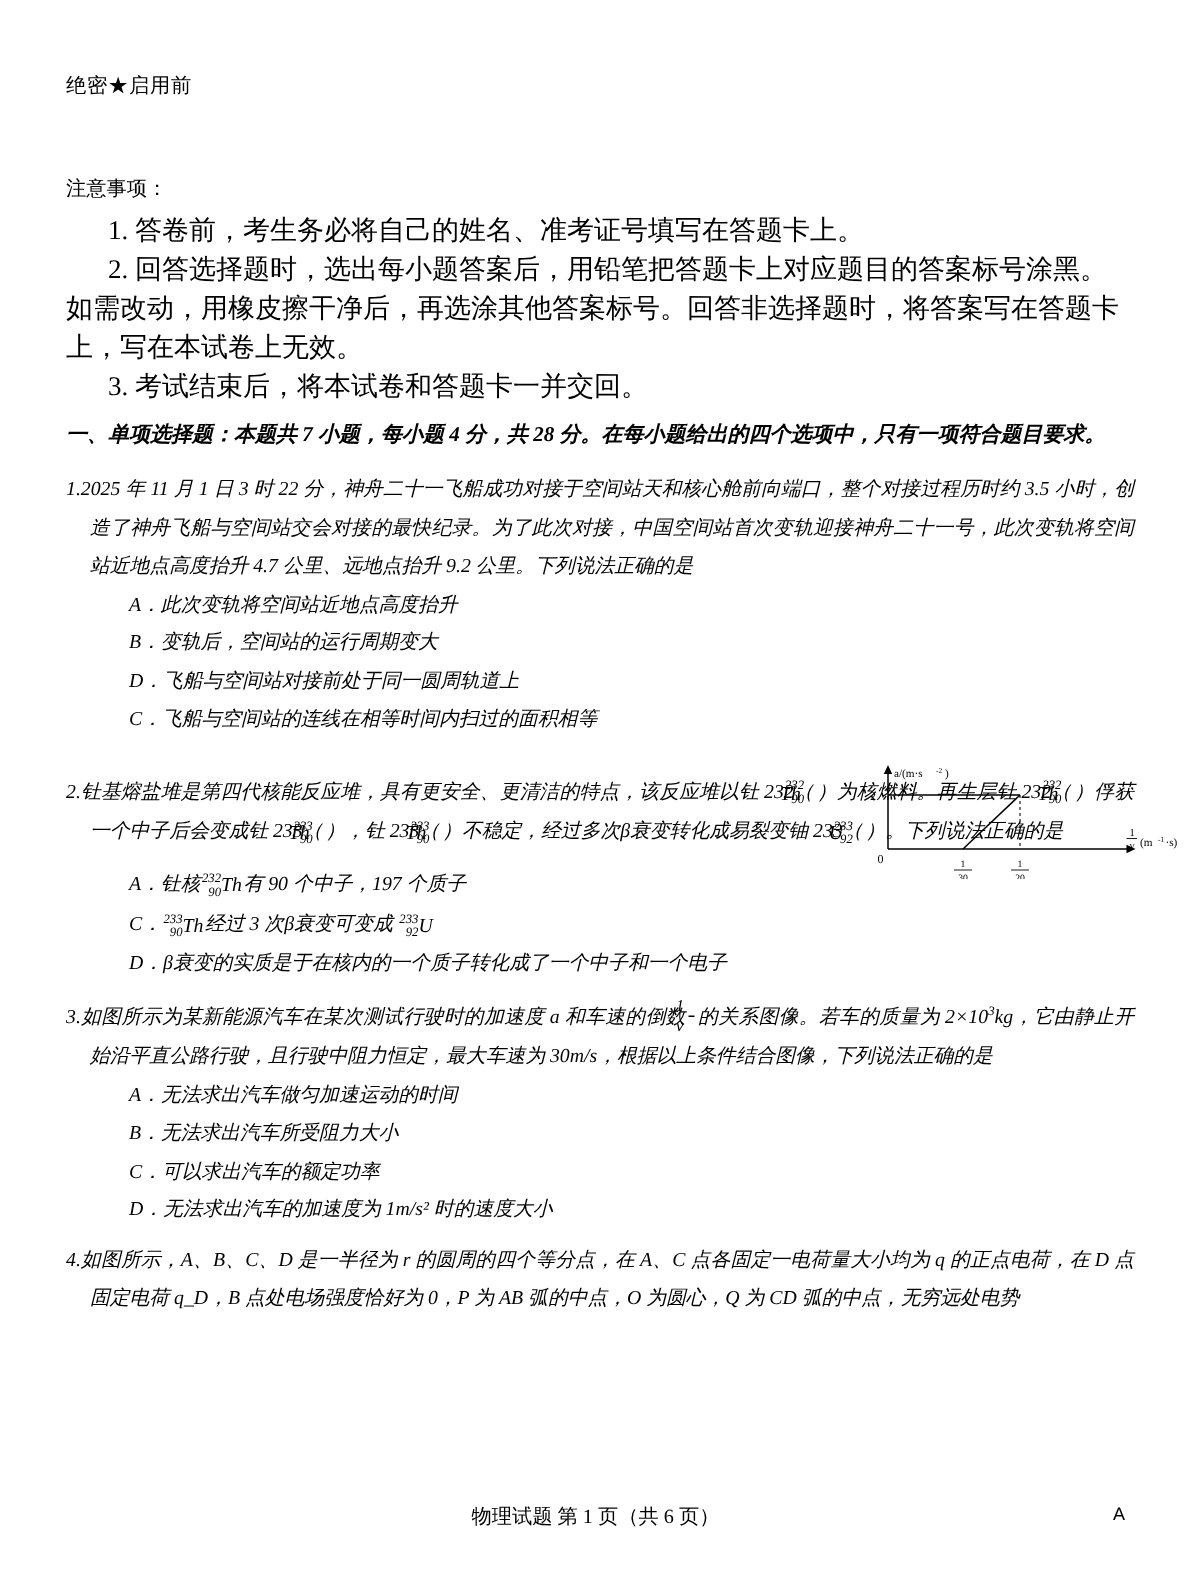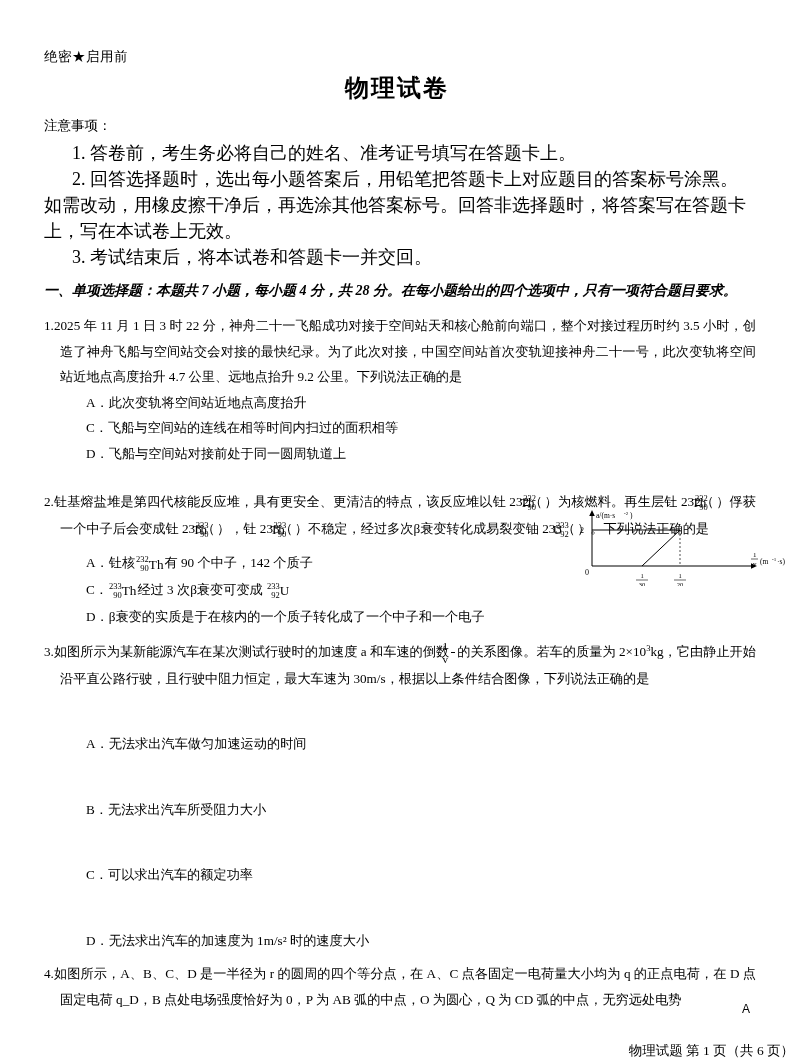--- a/index.html
+++ b/index.html
@@ -67,20 +67,21 @@
     line-height: 20px;
     font-style: italic;
   }
   .body-area {
     position: absolute;
     left: 44px;
     top: 313px;
     width: 712px;
     font-size: 13.2px;
     line-height: 25.5px;
+    font-style: italic;
   }
   .q {
     margin-bottom: 4px;
     position: relative;
   }
   .q-text {
     text-align: justify;
   }
   .q .opt {
     padding-left: 42px;
@@ -126,68 +127,68 @@
   .figure {
     position: absolute;
     right: 0px;
     top: 508px;
     width: 232px;
     height: 78px;
   }
   .footer {
     position: absolute;
     left: 0;
-    top: 1042px;
-    width: 794px;
-    text-align: right;
+    top: 1002px;
+    width: 794px;
+    text-align: center;
     font-size: 13.5px;
   }
   .footer-a {
     position: absolute;
     right: 44px;
     top: 1002px;
     font-size: 12px;
     font-family: "Liberation Sans", sans-serif;
   }
   .q3wrap { position: relative; }
-  .q3-opts { width: 430px; margin-top: 40px; }
+  .q3-opts { width: 430px; }
 </style>
 </head>
 <body>
 
 <div class="page">
 
   <div class="secret">绝密★启用前</div>
 
-  <div class="title">物理试卷</div>
 
   <div class="notice-head">注意事项：</div>
 
   <div class="notice-list">
     <div class="item">1. 答卷前，考生务必将自己的姓名、准考证号填写在答题卡上。</div>
     <div class="item">2. 回答选择题时，选出每小题答案后，用铅笔把答题卡上对应题目的答案标号涂黑。如需改动，用橡皮擦干净后，再选涂其他答案标号。回答非选择题时，将答案写在答题卡上，写在本试卷上无效。</div>
     <div class="item">3. 考试结束后，将本试卷和答题卡一并交回。</div>
   </div>
 
   <div class="section-head">一、单项选择题：本题共 7 小题，每小题 4 分，共 28 分。在每小题给出的四个选项中，只有一项符合题目要求。</div>
 
   <div class="body-area">
 
     <div class="q">
       <div class="q-text hang"><span>1.</span><span>2025 年 11 月 1 日 3 时 22 分，神舟二十一飞船成功对接于空间站天和核心舱前向端口，整个对接过程历时约 3.5 小时，创造了神舟飞船与空间站交会对接的最快纪录。为了此次对接，中国空间站首次变轨迎接神舟二十一号，此次变轨将空间站近地点高度抬升 4.7 公里、远地点抬升 9.2 公里。下列说法正确的是</span></div>
       <div class="opt">A．此次变轨将空间站近地点高度抬升</div>
+      <div class="opt">B．变轨后，空间站的运行周期变大</div>
+      <div class="opt">D．飞船与空间站对接前处于同一圆周轨道上</div>
       <div class="opt">C．飞船与空间站的连线在相等时间内扫过的面积相等</div>
-      <div class="opt">D．飞船与空间站对接前处于同一圆周轨道上</div>
     </div>
 
     <div class="q" style="margin-top:23px">
       <div class="q-text hang">
         <span>2.</span><span>钍基熔盐堆是第四代核能反应堆，具有更安全、更清洁的特点，该反应堆以钍 232（</span><span class="nuc"><span class="ns"><span>232</span><br><span>90</span></span><span class="sym">Th</span></span><span>）为核燃料。再生层钍 232（</span><span class="nuc"><span class="ns"><span>232</span><br><span>90</span></span><span class="sym">Th</span></span><span>）俘获一个中子后会变成钍 233（</span><span class="nuc"><span class="ns"><span>233</span><br><span>90</span></span><span class="sym">Th</span></span><span>），钍 233（</span><span class="nuc"><span class="ns"><span>233</span><br><span>90</span></span><span class="sym">Th</span></span><span>）不稳定，经过多次β衰变转化成易裂变铀 233（</span><span class="nuc"><span class="ns"><span>233</span><br><span>92</span></span><span class="sym">U</span></span><span>）。下列说法正确的是</span>
       </div>
-      <div class="opt" style="margin-top:8px"><span>A．钍核</span><span class="nuc"><span class="ns"><span>232</span><br><span>90</span></span><span class="sym">Th</span></span><span>有 90 个中子，142 个质子</span></div>
+      <div class="opt" style="margin-top:8px"><span>A．钍核</span><span class="nuc"><span class="ns"><span>232</span><br><span>90</span></span><span class="sym">Th</span></span><span>有 90 个中子，197 个质子</span></div>
       <div class="opt"><span>C．</span><span class="nuc"><span class="ns"><span>233</span><br><span>90</span></span><span class="sym">Th</span></span><span>经过 3 次β衰变可变成 </span><span class="nuc"><span class="ns"><span>233</span><br><span>92</span></span><span class="sym">U</span></span></div>
       <div class="opt">D．β衰变的实质是于在核内的一个质子转化成了一个中子和一个电子</div>
     </div>
 
     <div class="q q3wrap" style="margin-top:10px">
       <div class="q-text hang"><span>3.</span><span>如图所示为某新能源汽车在某次测试行驶时的加速度 a 和车速的倒数</span><span class="frac"><span class="num">1</span><span class="den">v</span></span><span>的关系图像。若车的质量为 2×10</span><sup>3</sup><span>kg，它由静止开始沿平直公路行驶，且行驶中阻力恒定，最大车速为 30m/s，根据以上条件结合图像，下列说法正确的是</span></div>
       <div class="opt q3-opts">A．无法求出汽车做匀加速运动的时间</div>
       <div class="opt q3-opts">B．无法求出汽车所受阻力大小</div>
       <div class="opt q3-opts">C．可以求出汽车的额定功率</div>
       <div class="opt q3-opts">D．无法求出汽车的加速度为 1m/s² 时的速度大小</div>

